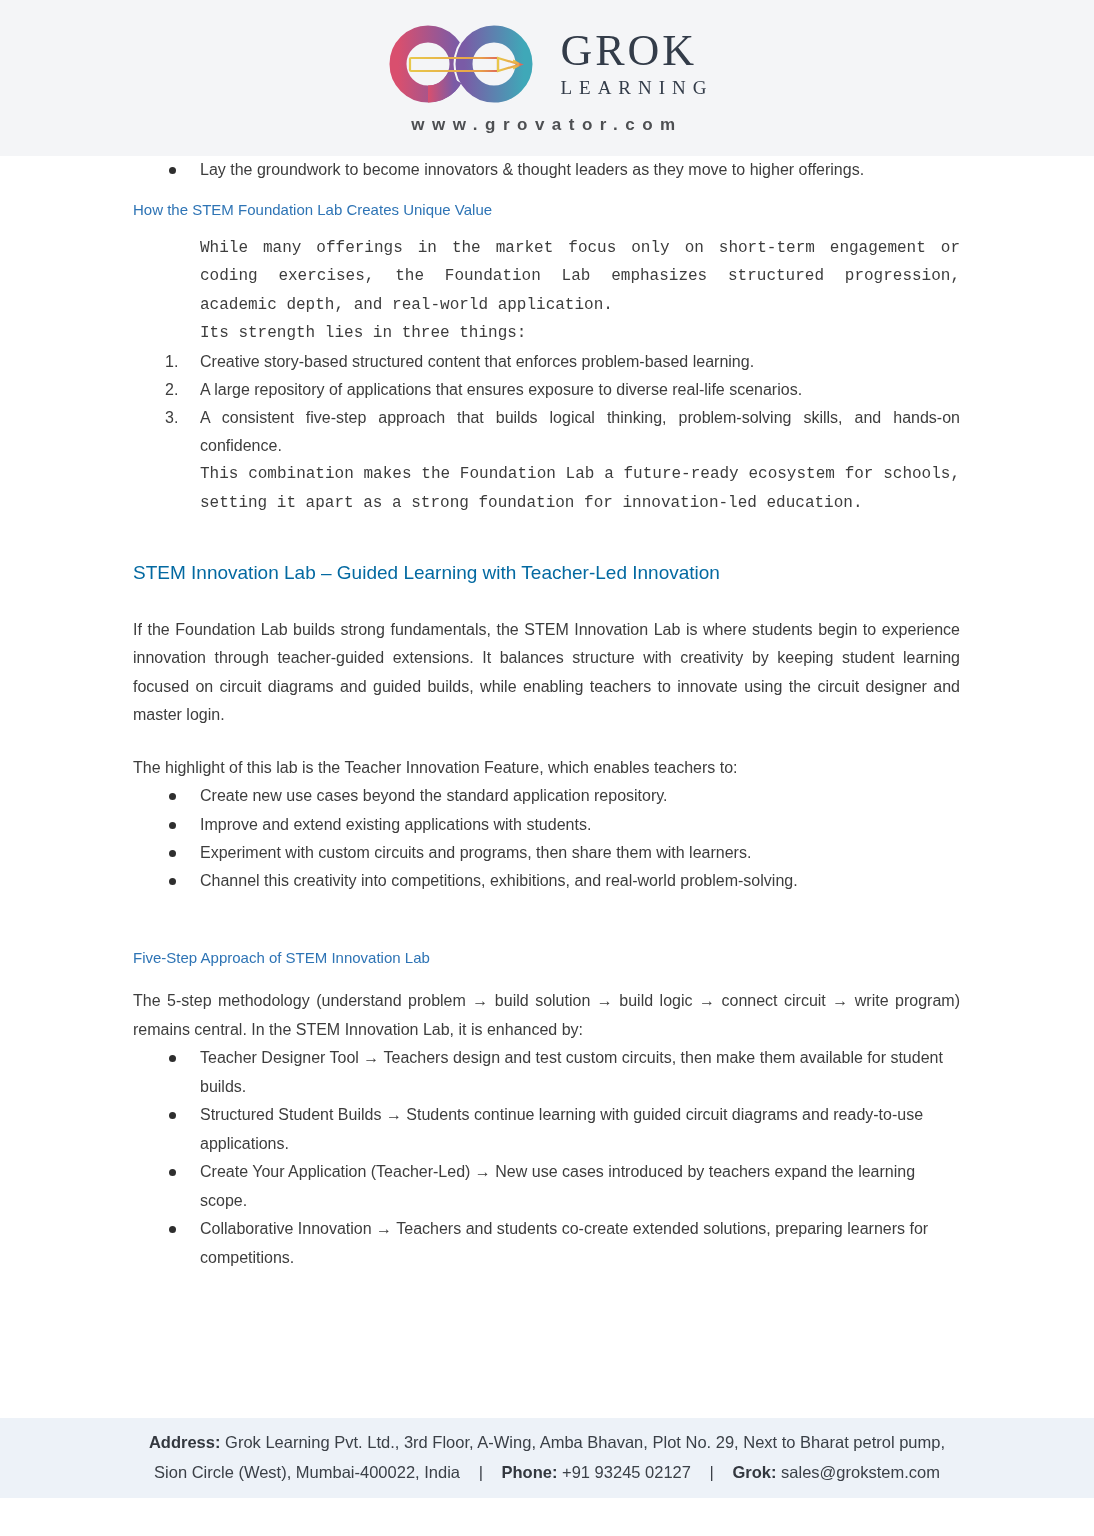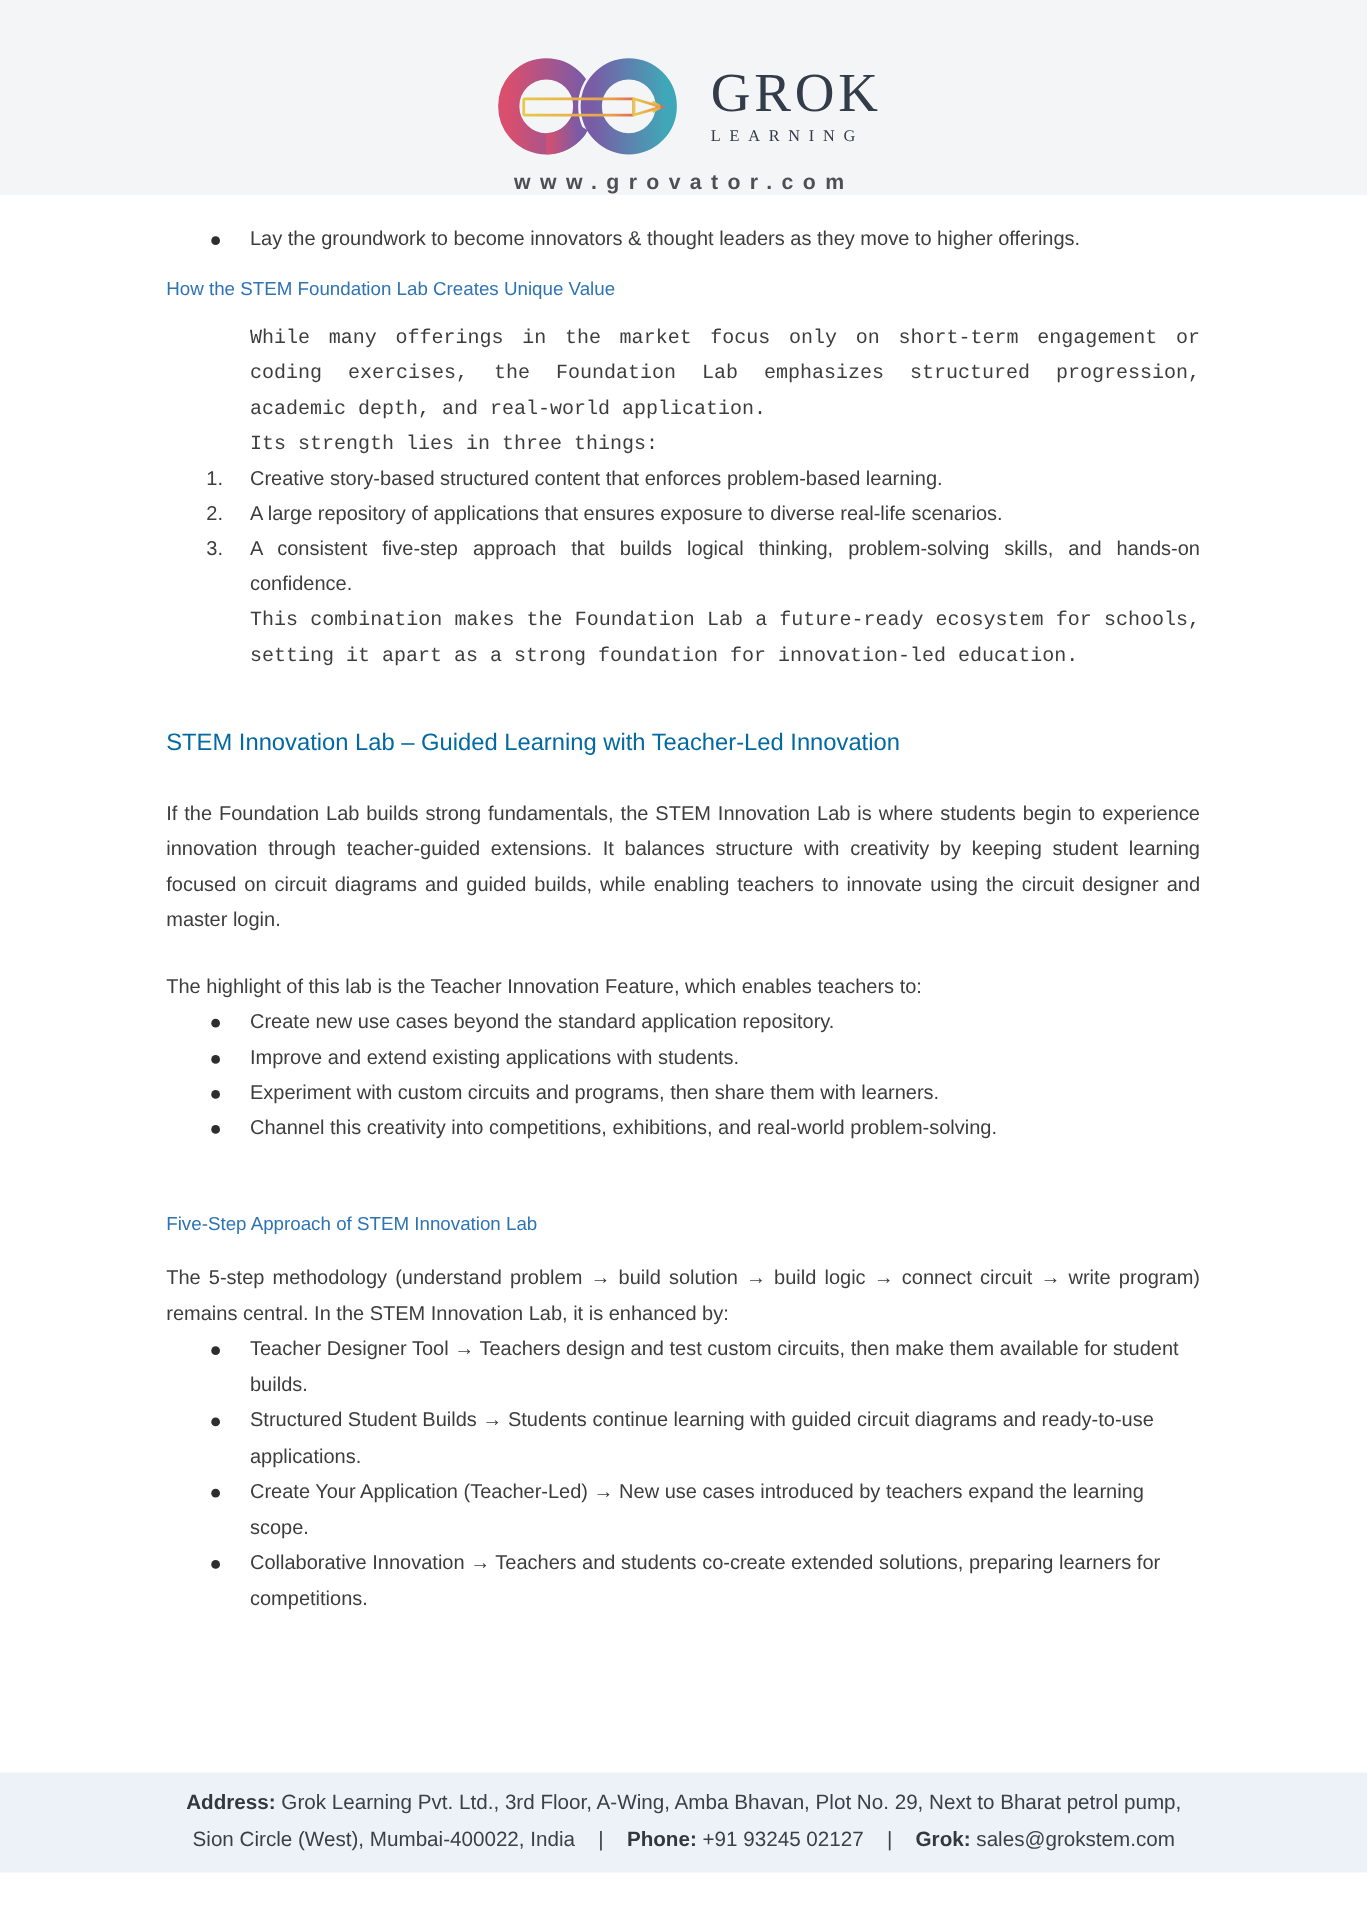--- a/index.html
+++ b/index.html
@@ -5,51 +5,51 @@
   html,body { margin:0; padding:0; background:#ffffff; }
   .page {
     position:relative; width:1094px; height:1536px; background:#ffffff;
     font-family:"Liberation Sans", sans-serif; color:#3d3d3d; overflow:hidden;
   }
 
   
   .header-band {
     position:absolute; top:0; left:0; right:0; height:156px;
     background:#f4f5f7; display:flex; flex-direction:column;
-    align-items:center; justify-content:flex-end;
+    align-items:center; justify-content:center;
   }
   .logo-row { display:flex; align-items:center; gap:12px; }
   .logo-mark { width:168px; height:84px; flex:0 0 auto; }
   .logo-textcol { display:flex; flex-direction:column; align-items:flex-start; }
   .brand {
     font-family:"Liberation Serif", serif; font-size:44px; line-height:1;
     color:#333c49; letter-spacing:3px;
   }
   .brand-sub {
-    font-family:"Liberation Serif", serif; font-size:13px; letter-spacing:7px;
+    font-family:"Liberation Serif", serif; font-size:19px; letter-spacing:7px;
     color:#333c49; margin-top:4px;
   }
   .website {
     margin-top:9px; font-size:17px; letter-spacing:7.5px; color:#4d4f52; font-weight:600;
   }
 
   
   .content { position:absolute; left:133px; top:156px; width:827px; font-size:16px; }
 
   .bullets { list-style:none; margin:0; padding:0; }
   .bullets li {
     position:relative; padding-left:67px; line-height:1.78; margin:0;
   }
   .bullets li::before {
     content:""; position:absolute; left:36px; top:11px;
     width:7px; height:7px; border-radius:50%; background:#2e2e2e;
   }
   .justify { text-align:justify; }
 
-  .lead-bullet { margin-top:22px; }
+  .lead-bullet { }
 
   h2.subheading {
     color:#2e74b5; font-weight:400; font-size:15px; line-height:1.3;
     margin:16px 0 14px 0;
   }
 
   .indent { margin-left:67px;font-family:Liberation Mono, monospace; }
   p { margin:0; line-height:1.78; }
   .para-block { margin-top:2px; }
 

